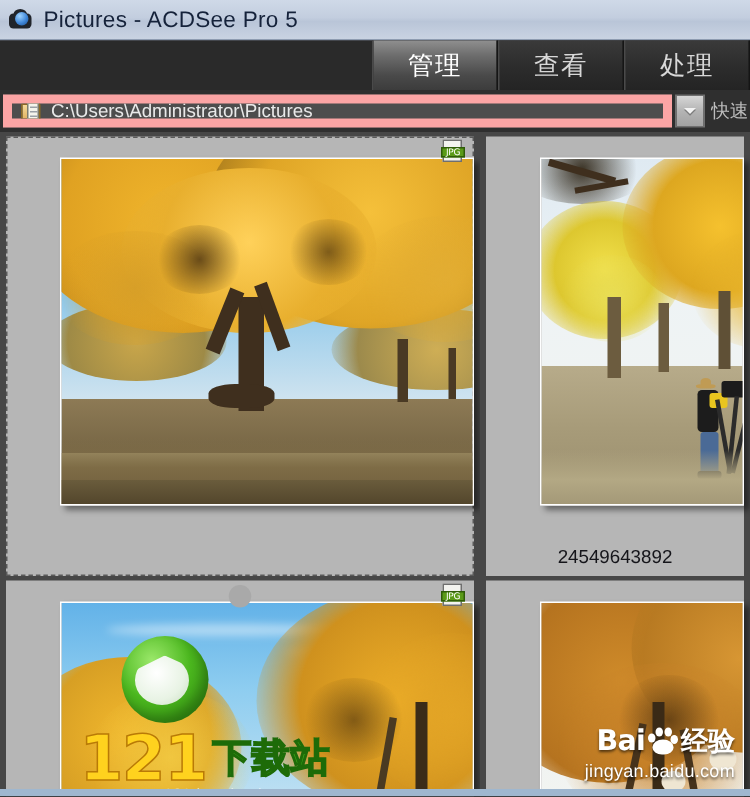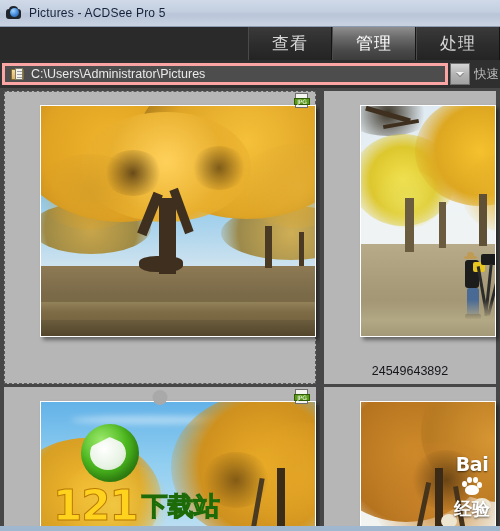--- a/index.html
+++ b/index.html
@@ -50,21 +50,21 @@
     border-radius: 50% 50% 0 0;
   }
   .app-icon .lens {
     position: absolute;
     left: 4px; top: 3px;
     width: 9px; height: 9px;
     border-radius: 50%;
     background: radial-gradient(circle at 35% 30%, #9fd4ff 0%, #3f86d8 55%, #1d4e8c 100%);
   }
   .title-text {
-    font-size: 12px;
+    font-size: 15px;
     color: #15223a;
     letter-spacing: 0.2px;
     white-space: nowrap;
   }
 
   
   .menubar {
     position: absolute;
     left: 0; top: 27px;
     width: 500px; height: 33px;
@@ -118,21 +118,21 @@
     background: #2f2f2f;
     display: flex;
     align-items: center;
     box-sizing: border-box;
     padding: 0 2px;
   }
   .path-field {
     flex: 1 1 auto;
     height: 22px;
     background: #4d4d4d;
-    border: 3px solid #fca5a5;
+    border: 6px solid #fca5a5;
     display: flex;
     align-items: center;
     box-sizing: border-box;
     padding-left: 6px;
     overflow: hidden;
   }
   .folder-icon {
     position: relative;
     width: 14px; height: 13px;
     flex: 0 0 auto;
@@ -384,21 +384,20 @@
     right: 6px; bottom: 10px;
     z-index: 20;
     text-align: center;
     pointer-events: none;
   }
   .wm-baidu .logo-row {
     display: flex;
     align-items: center;
     justify-content: flex-end;
     gap: 2px;
-    flex-direction: column;
   }
   .wm-baidu .bai {
     font-family: "DejaVu Sans", sans-serif;
     font-weight: bold;
     font-size: 19px;
     color: #ffffff;
     letter-spacing: -0.5px;
     text-shadow: 0 1px 2px rgba(0,0,0,0.6);
   }
   .wm-baidu .paw {
@@ -454,22 +453,22 @@
     <div class="app-icon">
       <div class="hump"></div>
       <div class="body"></div>
       <div class="lens"></div>
     </div>
     <div class="title-text">Pictures - ACDSee Pro 5</div>
   </div>
 
   <div class="menubar">
     <div class="tabs">
+      <div class="tab active">管理</div>
       <div class="tab">查看</div>
-      <div class="tab active">管理</div>
       <div class="tab">处理</div>
     </div>
   </div>
 
   <div class="addressbar">
     <div class="path-field">
       <div class="folder-icon">
         <div class="back"></div>
         <div class="page"></div>
       </div>
@@ -617,20 +616,21 @@
               <span class="bai">Bai</span>
               <span class="paw">
                 <span class="t t1"></span>
                   <span class="t t2"></span>
                   <span class="t t3"></span>
                   <span class="t t4"></span>
                 <span class="pad"></span>
               </span>
               <span class="cn">经验</span>
             </div>
+            <div class="url">jingyan.baidu.com</div>
           </div>
         </div>
       </div>
 
     </div>
   </div>
 
   <div class="bottom-strip"></div>
 </div>
 

